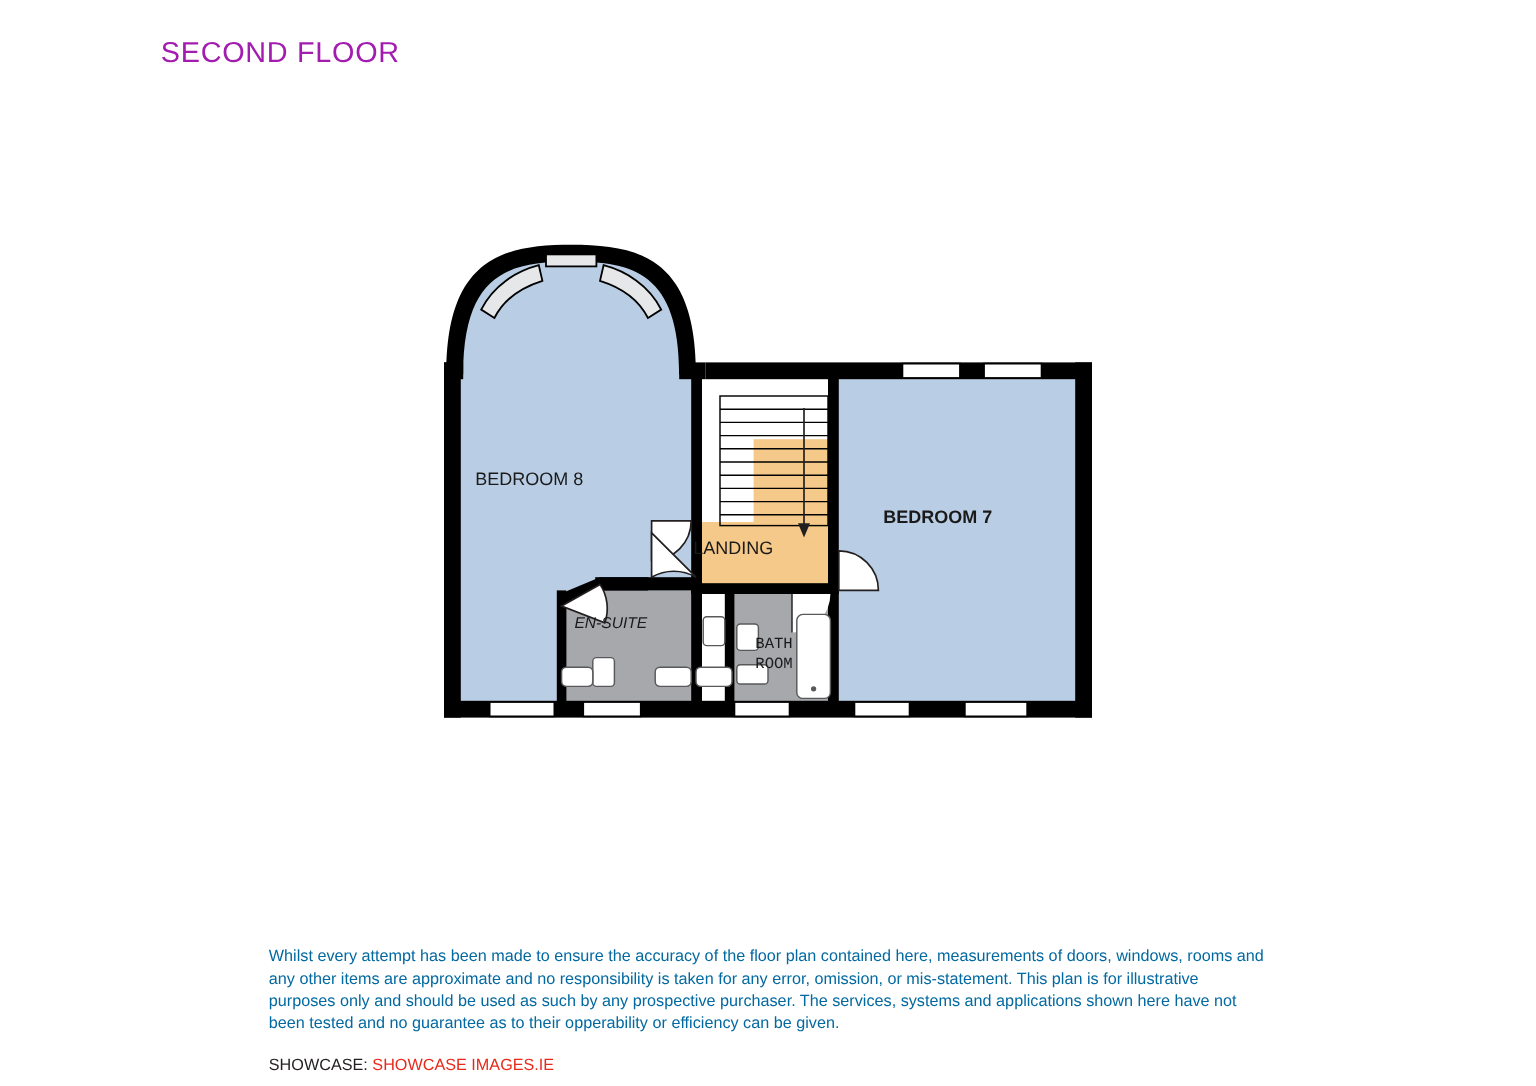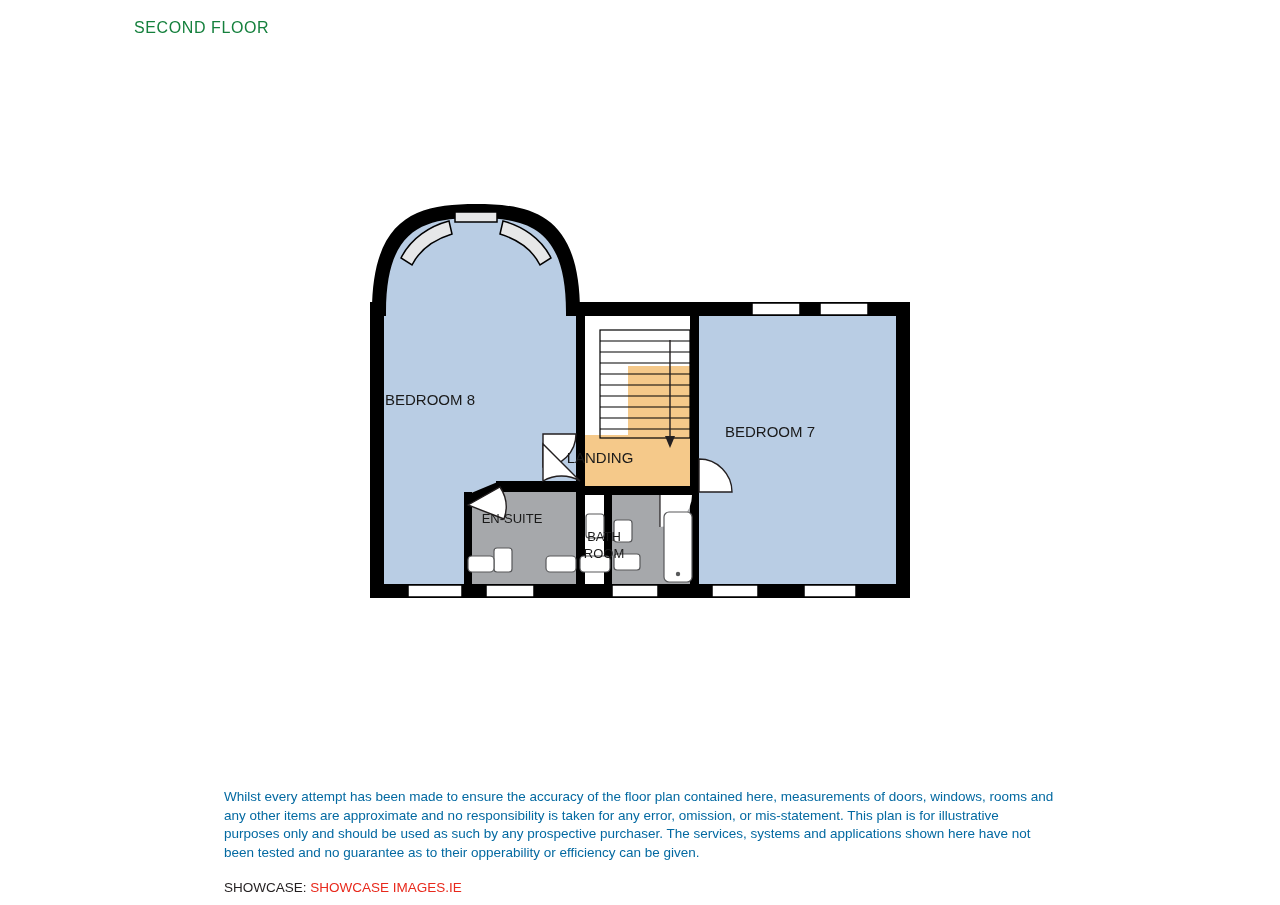--- a/index.html
+++ b/index.html
@@ -11,24 +11,24 @@
     height: 905px;
     background: #ffffff;
     font-family: "Liberation Sans", sans-serif;
     color: #1a1a1a;
     position: relative;
     overflow: hidden;
   }
   .page-title {
     position: absolute;
     left: 134px;
-    top: 19px;
-    font-size: 16px;
+    top: 31px;
+    font-size: 24px;
     letter-spacing: 0.6px;
-    color: #15803d;
+    color: #a21caf;
   }
   .plan-stage {
     position: absolute;
     left: 0;
     top: 0;
     width: 1280px;
     height: 905px;
   }
   .disclaimer {
     position: absolute;
@@ -51,20 +51,21 @@
   }
   .copyright-brand {
     color: #e8291c;
   }
   .room-label {
     position: absolute;
     font-size: 15px;
     color: #1a1a1a;
     white-space: nowrap;
     text-align: center;
+    padding-left: 11px;
   }
   .room-label.small {
     font-size: 13px;
   }
   .room-label.two-line {
     line-height: 17px;
     white-space: normal;
     width: 64px;
   }
 </style>
@@ -201,24 +202,24 @@
       <rect x="494" y="548" width="18" height="24" rx="3" fill="#ffffff" stroke="#58595b" stroke-width="1.2"></rect>
 
       <rect x="546" y="556" width="30" height="16" rx="4" fill="#ffffff" stroke="#58595b" stroke-width="1.2"></rect>
       <rect x="580" y="556" width="30" height="16" rx="4" fill="#ffffff" stroke="#58595b" stroke-width="1.2"></rect>
       <rect x="468" y="556" width="26" height="16" rx="4" fill="#ffffff" stroke="#58595b" stroke-width="1.2"></rect>
     </g>
 
   </svg>
 
   <div class="room-label" style="left: 430px; top: 399px; margin-left: -45.0078px; margin-top: -8.5px;">BEDROOM 8</div>
-  <div class="room-label" style="left: 770px; top: 431px; margin-left: -45.0078px; margin-top: -8.5px;">BEDROOM 7</div>
+  <div class="room-label" style="left: 770px; top: 431px; margin-left: -45.0078px; margin-top: -8.5px; font-weight: bold;">BEDROOM 7</div>
   <div class="room-label" style="left: 600px; top: 457px; margin-left: -33.3438px; margin-top: -8.5px;">LANDING</div>
-  <div class="room-label small" style="left: 512px; top: 518px; margin-left: -30.3359px; margin-top: -7.5px;">EN-SUITE</div>
-  <div class="room-label small two-line" style="left: 604px; top: 545px; margin-left: -32px; margin-top: -17px;">BATH ROOM</div>
+  <div class="room-label small" style="left: 498px; top: 518px; margin-left: -30.3359px; margin-top: -7.5px; font-style: italic;">EN-SUITE</div>
+  <div class="room-label small two-line" style="left: 634px; top: 545px; margin-left: -32px; margin-top: -17px; font-family: Liberation Mono, monospace;">BATH ROOM</div>
 </div>
 
 <div class="disclaimer">Whilst every attempt has been made to ensure the accuracy of the floor plan contained here, measurements of doors, windows, rooms and any other items are approximate and no responsibility is taken for any error, omission, or mis-statement.  This plan is for illustrative purposes only and should be used as such by any prospective purchaser.  The services, systems and applications shown here have not been tested and no guarantee as to their opperability or efficiency can be given.</div>
 
 <div class="copyright-line">
   <span class="copyright-label">SHOWCASE:</span>
   <span class="copyright-brand">SHOWCASE IMAGES.IE</span>
 </div>
 
 </body></html>

